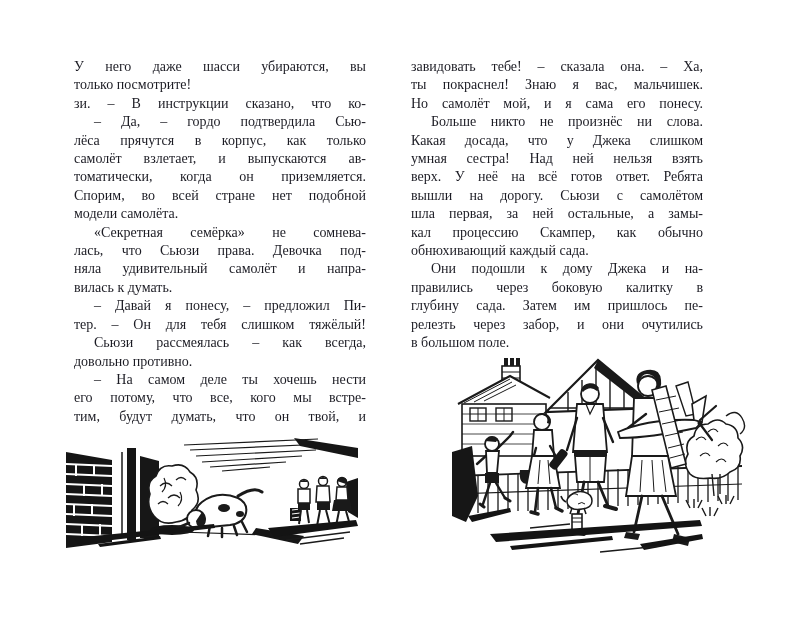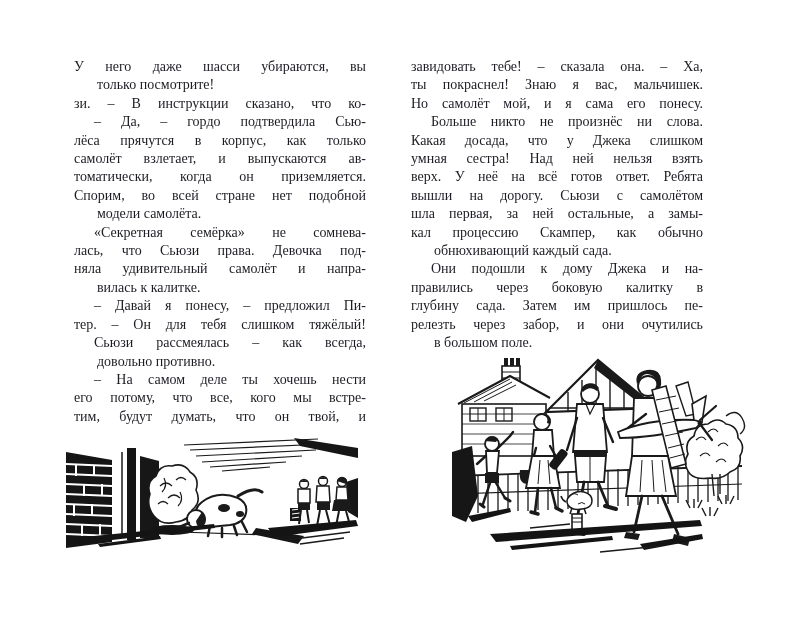--- a/index.html
+++ b/index.html
@@ -16,21 +16,21 @@
     text-rendering:optimizeLegibility;
   }
   .page-text.left{left:74px;}
   .page-text.right{left:411px;}
   .line{
     text-align:justify;
     text-align-last:justify;
     text-justify:inter-word;
     white-space:normal;
   }
-  .line.end{text-align-last:left;margin-left:23px;}
+  .line.end{text-align-last:left;}
   .line.indent{text-indent:20px;}
   .illus{position:absolute;}
   .illus svg{display:block;width:100%;height:100%;}
   #illus-left{left:64px;top:436px;width:296px;height:112px;}
   #illus-right{left:450px;top:356px;width:296px;height:200px;}
 </style>
 </head>
 <body style="--ink: #1c1c24; background: rgb(255, 255, 255);">
 
 <div class="spread">
@@ -41,21 +41,21 @@
       <div class="line">зи. – В инструкции сказано, что ко-</div>
       <div class="line indent">– Да, – гордо подтвердила Сью-</div>
       <div class="line">лёса прячутся в корпус, как только</div>
       <div class="line">самолёт взлетает, и выпускаются ав-</div>
       <div class="line">томатически, когда он приземляется.</div>
       <div class="line">Спорим, во всей стране нет подобной</div>
       <div class="line end">модели самолёта.</div>
       <div class="line indent">«Секретная семёрка» не сомнева-</div>
       <div class="line">лась, что Сьюзи права. Девочка под-</div>
       <div class="line">няла удивительный самолёт и напра-</div>
-      <div class="line end">вилась к калитке.</div>
+      <div class="line end">вилась к думать.</div>
       <div class="line indent">– Давай я понесу, – предложил Пи-</div>
       <div class="line">тер. – Он для тебя слишком тяжёлый!</div>
       <div class="line indent">Сьюзи рассмеялась – как всегда,</div>
       <div class="line end">довольно противно.</div>
       <div class="line indent">– На самом деле ты хочешь нести</div>
       <div class="line">его потому, что все, кого мы встре-</div>
       <div class="line">тим, будут думать, что он твой, и</div>
     </div>
 
   <div class="page-text right">

